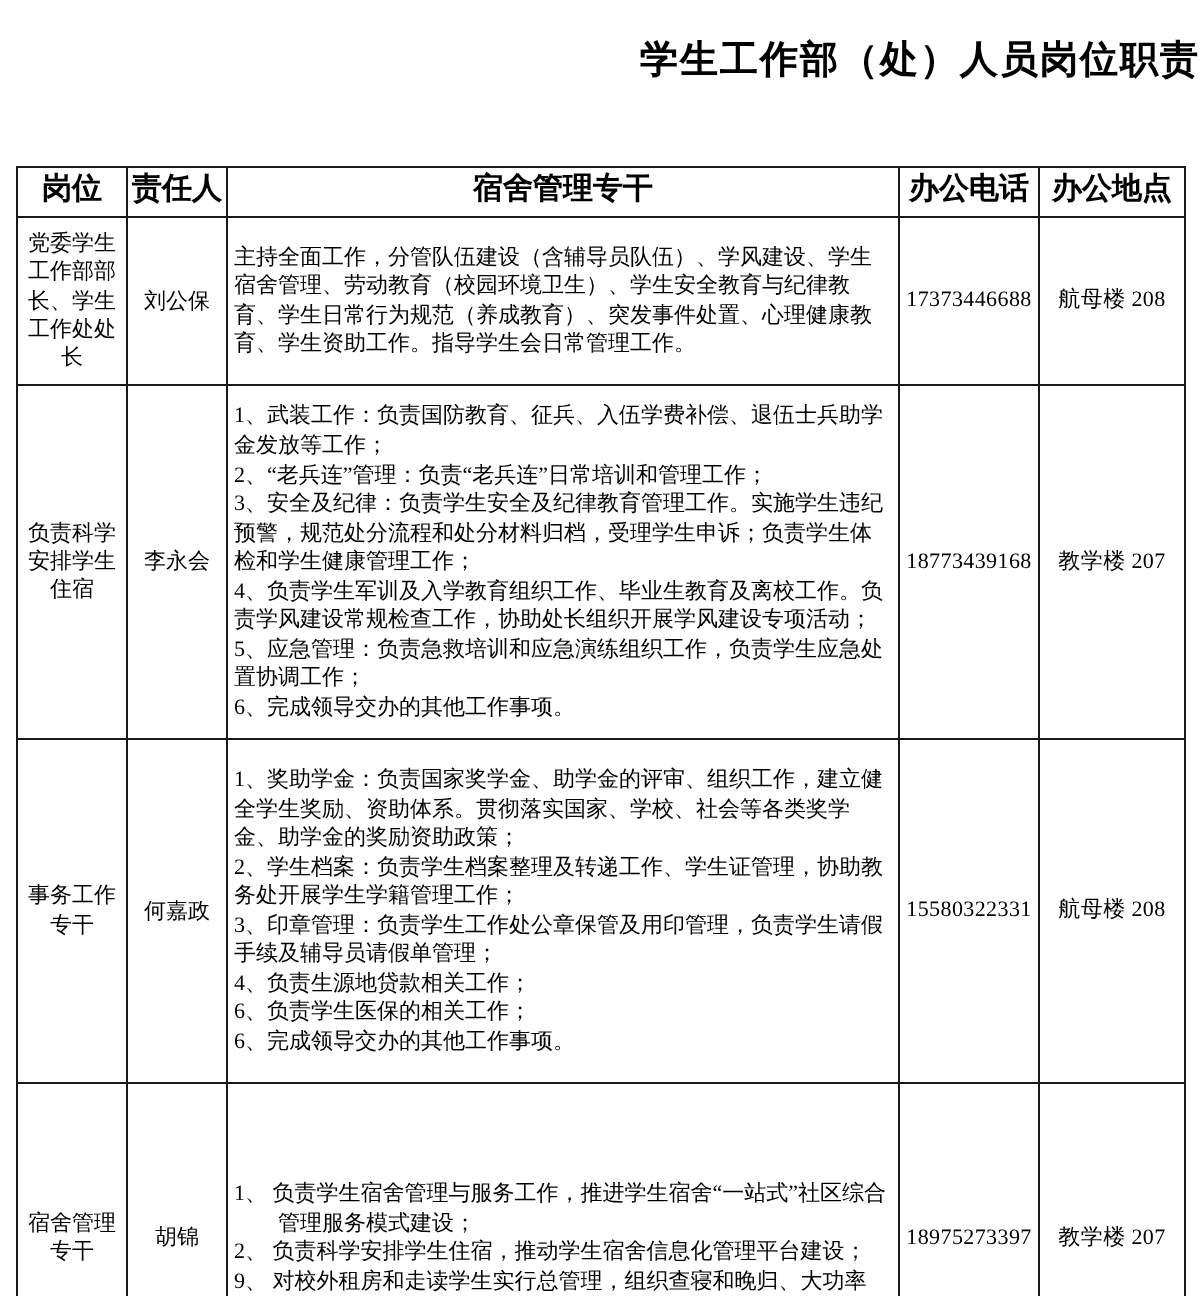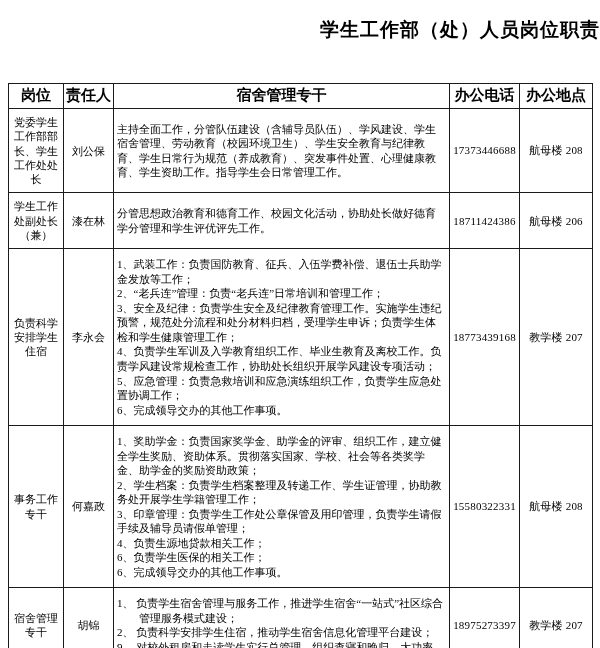--- a/index.html
+++ b/index.html
@@ -87,29 +87,20 @@
         <tr>
           <td class="col-pos">党委学生工作部部长、学生工作处处长</td>
           <td class="col-person">刘公保</td>
           <td class="col-duties">
             <div class="duty">主持全面工作，分管队伍建设（含辅导员队伍）、学风建设、学生宿舍管理、劳动教育（校园环境卫生）、学生安全教育与纪律教育、学生日常行为规范（养成教育）、突发事件处置、心理健康教育、学生资助工作。指导学生会日常管理工作。</div>
           </td>
           <td class="col-phone">17373446688</td>
           <td class="col-loc">航母楼 208</td>
         </tr>
         <tr>
-          <td class="col-pos">学生工作处副处长（兼）</td>
-          <td class="col-person">漆在林</td>
-          <td class="col-duties">
-            <div class="duty">分管思想政治教育和德育工作、校园文化活动，协助处长做好德育学分管理和学生评优评先工作。</div>
-          </td>
-          <td class="col-phone">18711424386</td>
-          <td class="col-loc">航母楼 206</td>
-        </tr>
-        <tr>
           <td class="col-pos">负责科学安排学生住宿</td>
           <td class="col-person">李永会</td>
           <td class="col-duties">
             <div class="duty">1、武装工作：负责国防教育、征兵、入伍学费补偿、退伍士兵助学金发放等工作；</div>
             <div class="duty">2、“老兵连”管理：负责“老兵连”日常培训和管理工作；</div>
             <div class="duty">3、安全及纪律：负责学生安全及纪律教育管理工作。实施学生违纪预警，规范处分流程和处分材料归档，受理学生申诉；负责学生体检和学生健康管理工作；</div>
             <div class="duty">4、负责学生军训及入学教育组织工作、毕业生教育及离校工作。负责学风建设常规检查工作，协助处长组织开展学风建设专项活动；</div>
             <div class="duty">5、应急管理：负责急救培训和应急演练组织工作，负责学生应急处置协调工作；</div>
             <div class="duty">6、完成领导交办的其他工作事项。</div>
           </td>

